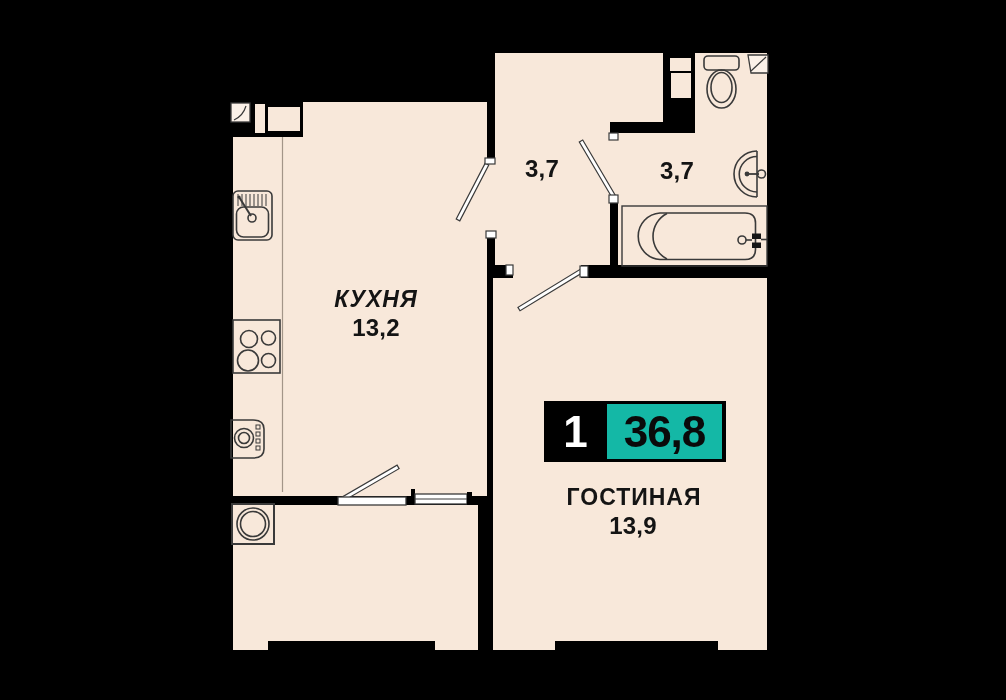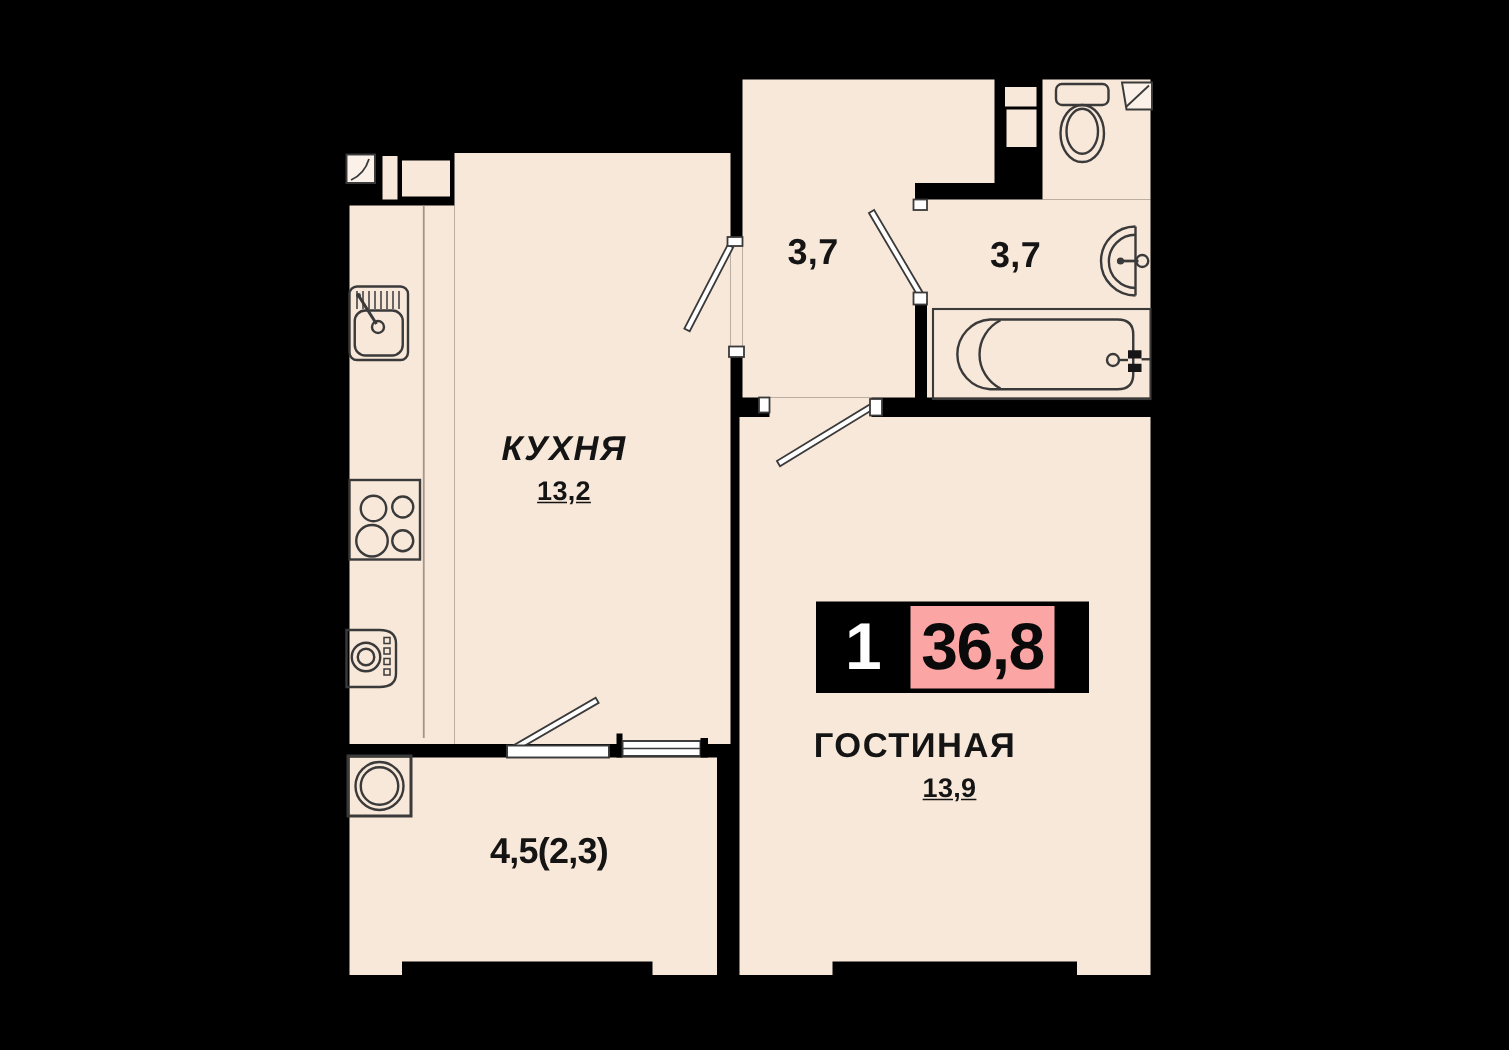--- a/index.html
+++ b/index.html
@@ -8,30 +8,30 @@
     font-family:"Liberation Sans", sans-serif;
   }
   .room{position:absolute;background:#f8e8da;}
   .wall-step{position:absolute;background:#000;}
   .fixtures{position:absolute;left:0;top:0;width:1006px;height:700px;pointer-events:none;}
   .lbl{
     position:absolute;transform:translate(-50%,-50%);
     color:#141414;font-weight:700;white-space:nowrap;letter-spacing:.2px;
   }
   .lbl.name{font-size:23px;letter-spacing:1px;}
-  .lbl.num{font-size:18px;text-decoration:underline;}
+  .lbl.num{font-size:24px;}
   .lbl.big{font-size:24px;}
   
   .badge{position:absolute;left:544px;top:401px;width:182px;height:61px;background:#000;}
   .badge .rooms{
     position:absolute;left:0;top:0;width:63px;height:61px;display:flex;
     align-items:center;justify-content:center;color:#fff;font-weight:700;font-size:44px;
   }
   .badge .areabox{
-    position:absolute;left:63px;top:3px;width:96px;height:55px;background:#fca5a5;
+    position:absolute;left:63px;top:3px;width:115px;height:55px;background:#14b8a6;
     display:flex;align-items:center;justify-content:center;
   }
   .badge .areabox span{color:#0a0a0a;font-weight:700;font-size:44px;letter-spacing:-1px;}
 </style>
 </head>
 <body>
 
 <div class="canvas">
 
   <div class="room" style="left:303px;top:102px;width:184px;height:394px;"></div>
@@ -166,23 +166,22 @@
       <rect x="415" y="494" width="52" height="10" fill="#ffffff" stroke-width="1.3"></rect>
       <line x1="415" y1="499" x2="467" y2="499" stroke-width="1"></line>
       <rect x="467" y="492" width="5" height="13" fill="#000" stroke="none"></rect>
     </g>
   </svg>
 
   <div class="lbl name" style="left:376px;top:299px;font-style:italic;">КУХНЯ</div>
   <div class="lbl num" style="left:376px;top:328px;">13,2</div>
   <div class="lbl big" style="left:542px;top:169px;">3,7</div>
   <div class="lbl big" style="left:677px;top:171px;">3,7</div>
-  <div class="lbl name" style="left:610px;top:497px;">ГОСТИНАЯ</div>
+  <div class="lbl name" style="left:634px;top:497px;">ГОСТИНАЯ</div>
   <div class="lbl num" style="left:633px;top:526px;">13,9</div>
-  <div class="lbl big" style="left:366px;top:568px;letter-spacing:-0.5px;">4,5(2,3)</div>
 
   <div class="badge">
     <div class="rooms">1</div>
     <div class="areabox">
       <span>36,8</span>
     </div>
   </div>
 
 </div>
 

